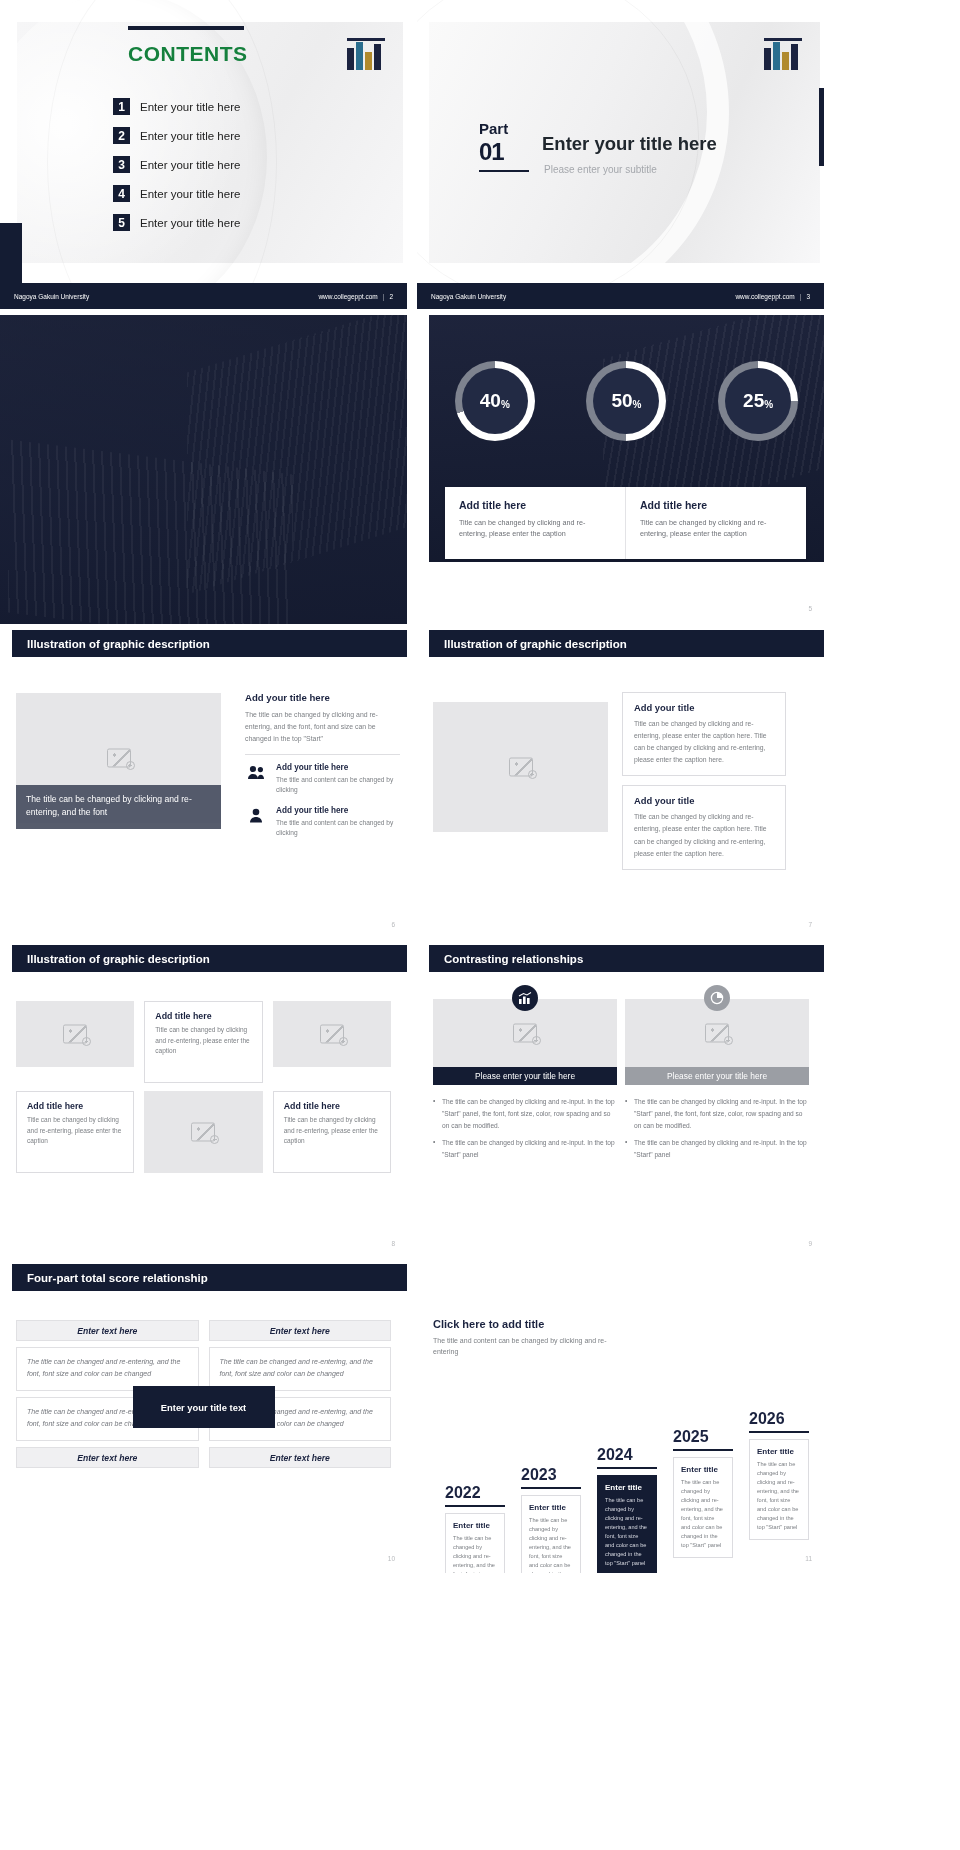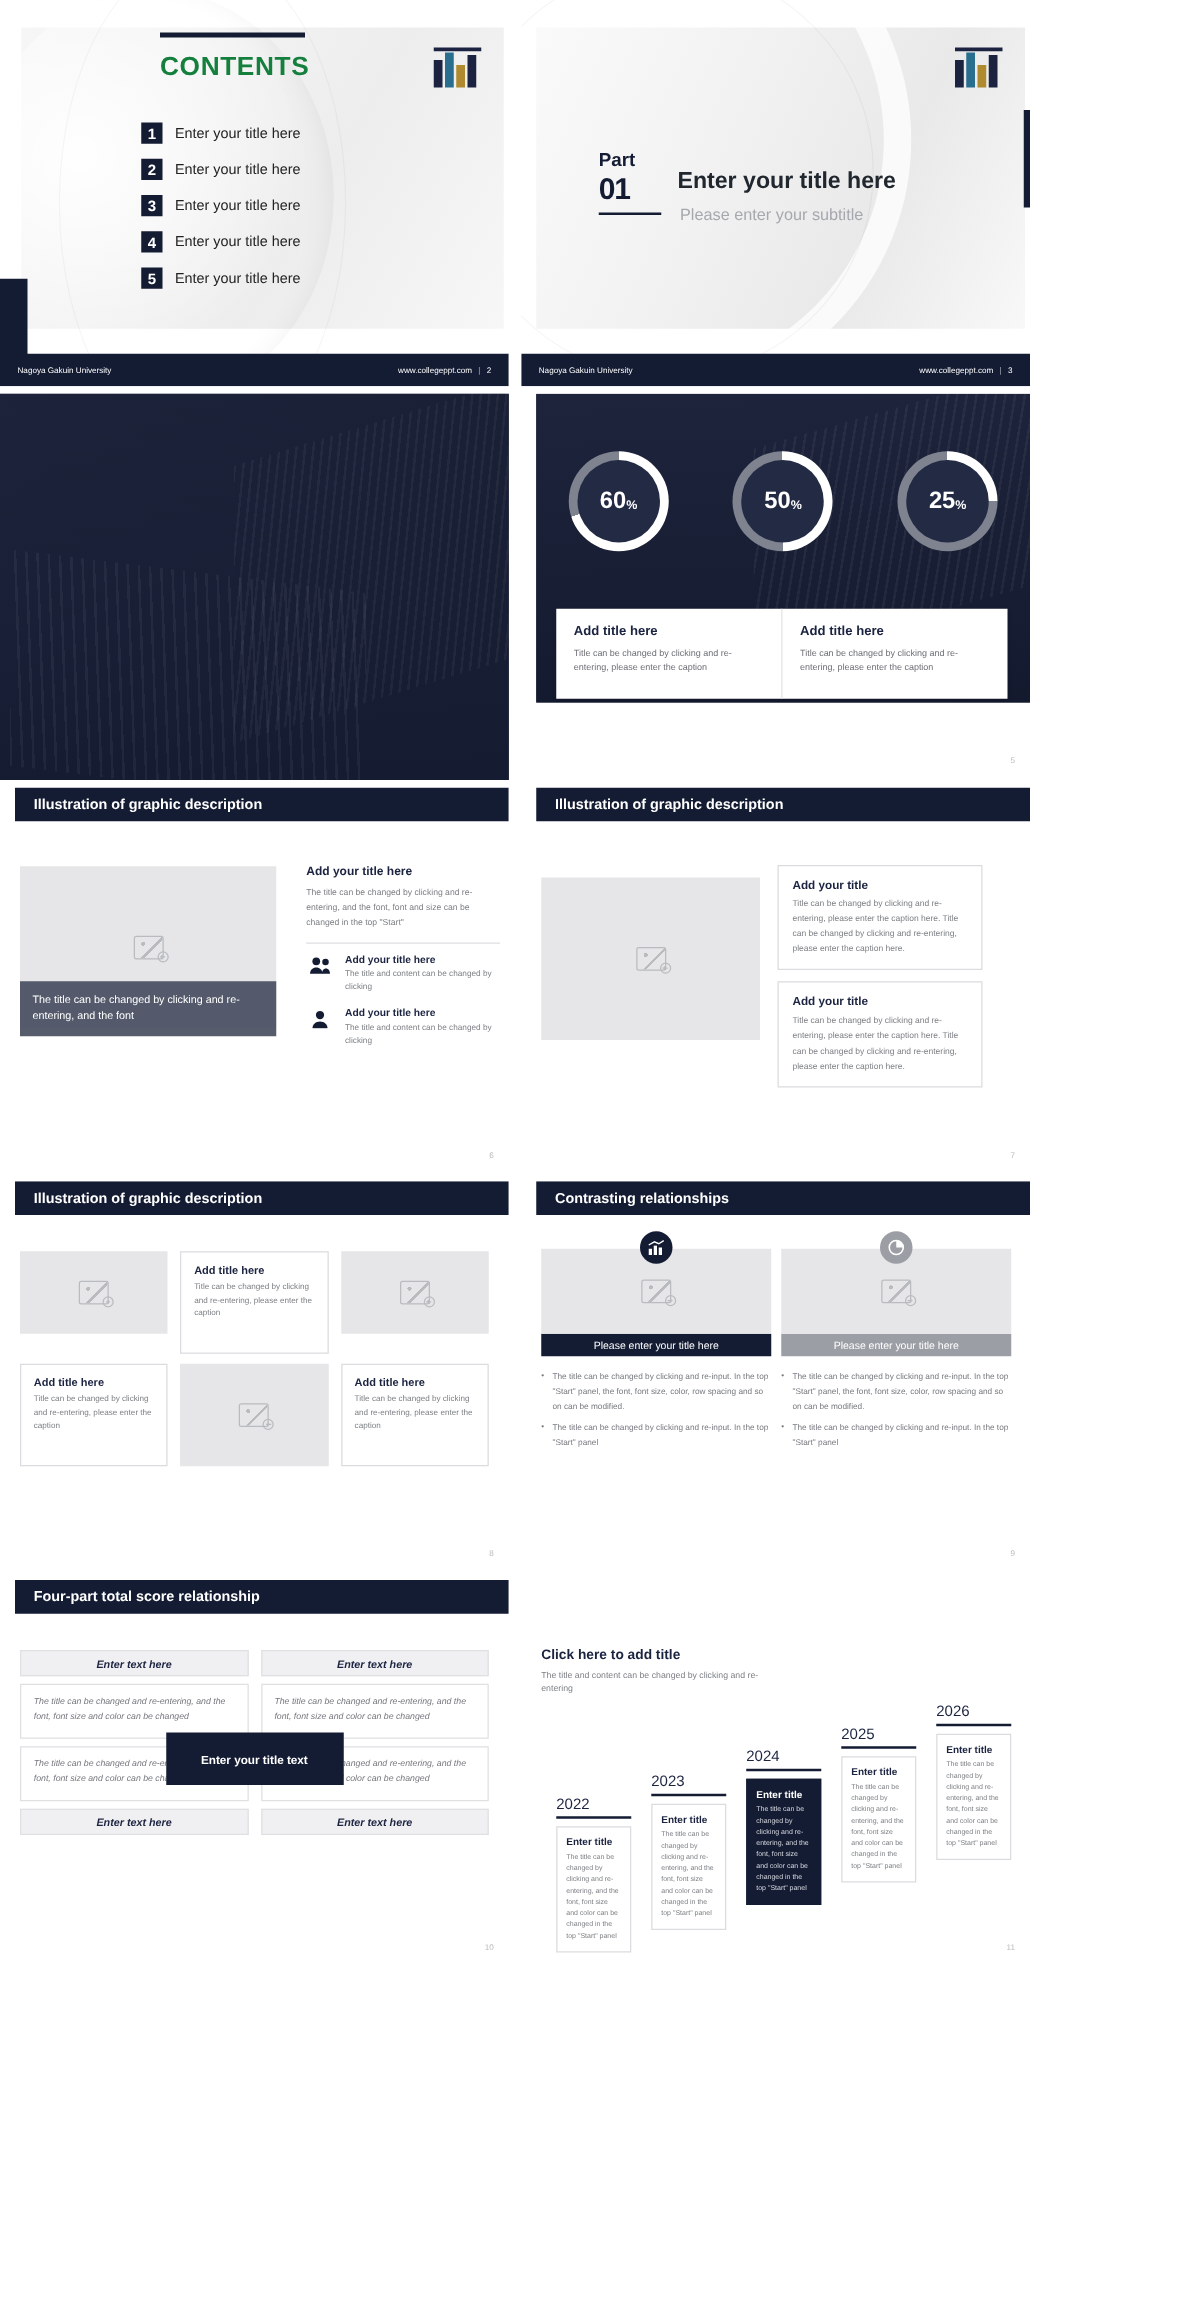--- a/index.html
+++ b/index.html
@@ -75,21 +75,21 @@
   }
   .s-part .arc2{
     position:absolute;left:-60px;top:-50px;width:330px;height:330px;border-radius:50%;
     border:1px solid rgba(0,0,0,.04);
   }
   .s-part .stripe{position:absolute;right:0;top:88px;width:5px;height:78px;background:#141c33;}
   .s-part .partlbl{position:absolute;left:62px;top:120px;font-size:15px;font-weight:bold;color:#141c33;}
   .s-part .partnum{position:absolute;left:62px;top:138px;font-size:24px;font-weight:bold;color:#141c33;letter-spacing:-1px;}
   .s-part .underline{position:absolute;left:62px;top:170px;width:50px;height:2px;background:#141c33;}
   .s-part .ttl{position:absolute;left:125px;top:133px;font-size:18.5px;font-weight:bold;color:#20272e;}
-  .s-part .sub{position:absolute;left:127px;top:164px;font-size:13px;color:#a5a8ad;}
+  .s-part .sub{position:absolute;left:127px;top:164px;font-size:10px;color:#a5a8ad;}
   
   .s-quote{background:#1c2239;}
   .s-quote .photo{
     position:absolute;inset:0;
     background:
       linear-gradient(180deg, rgba(28,34,57,.55) 0%, rgba(20,26,47,.95) 100%),
       linear-gradient(25deg,#2b3352 0%,#20273f 40%,#171d31 100%);
   }
   .s-quote .bldg{
     position:absolute;left:46%;top:6%;width:62%;height:72%;
@@ -221,21 +221,21 @@
     position:absolute;left:50%;top:122px;transform:translateX(-50%);
     width:142px;height:42px;background:#141c33;color:#fff;
     display:flex;align-items:center;justify-content:center;font-size:9.4px;font-weight:bold;
   }
   
   .s11 .head{position:absolute;left:16px;top:54px;width:190px;}
   .s11 .head h3{font-size:11px;font-weight:bold;margin-bottom:5px;}
   .s11 .head p{font-size:7px;line-height:1.6;color:#7d8085;}
   .s11 .tl{position:absolute;left:16px;right:10px;top:98px;height:160px;}
   .s11 .step{position:absolute;width:60px;}
-  .s11 .yr{font-size:12px;font-weight:normal;margin-bottom:3px;}
+  .s11 .yr{font-size:16px;font-weight:bold;margin-bottom:3px;margin-top:48px;}
   .s11 .ln{height:2px;background:#141c33;margin-bottom:6px;}
   .s11 .bx{border:1px solid #dcdce0;padding:7px 7px;background:#fff;}
   .s11 .bx.dark{background:#141c33;border-color:#141c33;}
   .s11 .bx h4{font-size:8px;font-weight:bold;margin-bottom:4px;}
   .s11 .bx.dark h4{color:#fff;}
   .s11 .bx p{font-size:5.6px;line-height:1.6;color:#7d8085;}
   .s11 .bx.dark p{color:#d6d8e0;}
 </style>
 </head>
 <body>
@@ -327,21 +327,21 @@
 
   <div class="slide s-pct">
     <div class="hero">
       <div class="bl"></div>
     </div>
     <div class="donuts">
       <div class="donut">
         <div class="ring" style="background:conic-gradient(#ffffff 0deg 252deg, #7e838f 252deg 360deg);"></div>
         <div class="hole" style="background:#222a44;"></div>
         <div class="lbl">
-            <span>60</span>
+            <span>40</span>
             <sup>%</sup>
           </div>
       </div>
       <div class="donut">
         <div class="ring" style="background:conic-gradient(#ffffff 0deg 180deg, #7e838f 180deg 360deg);"></div>
         <div class="hole" style="background:#222a44;"></div>
         <div class="lbl">
             <span>50</span>
             <sup>%</sup>
           </div>

